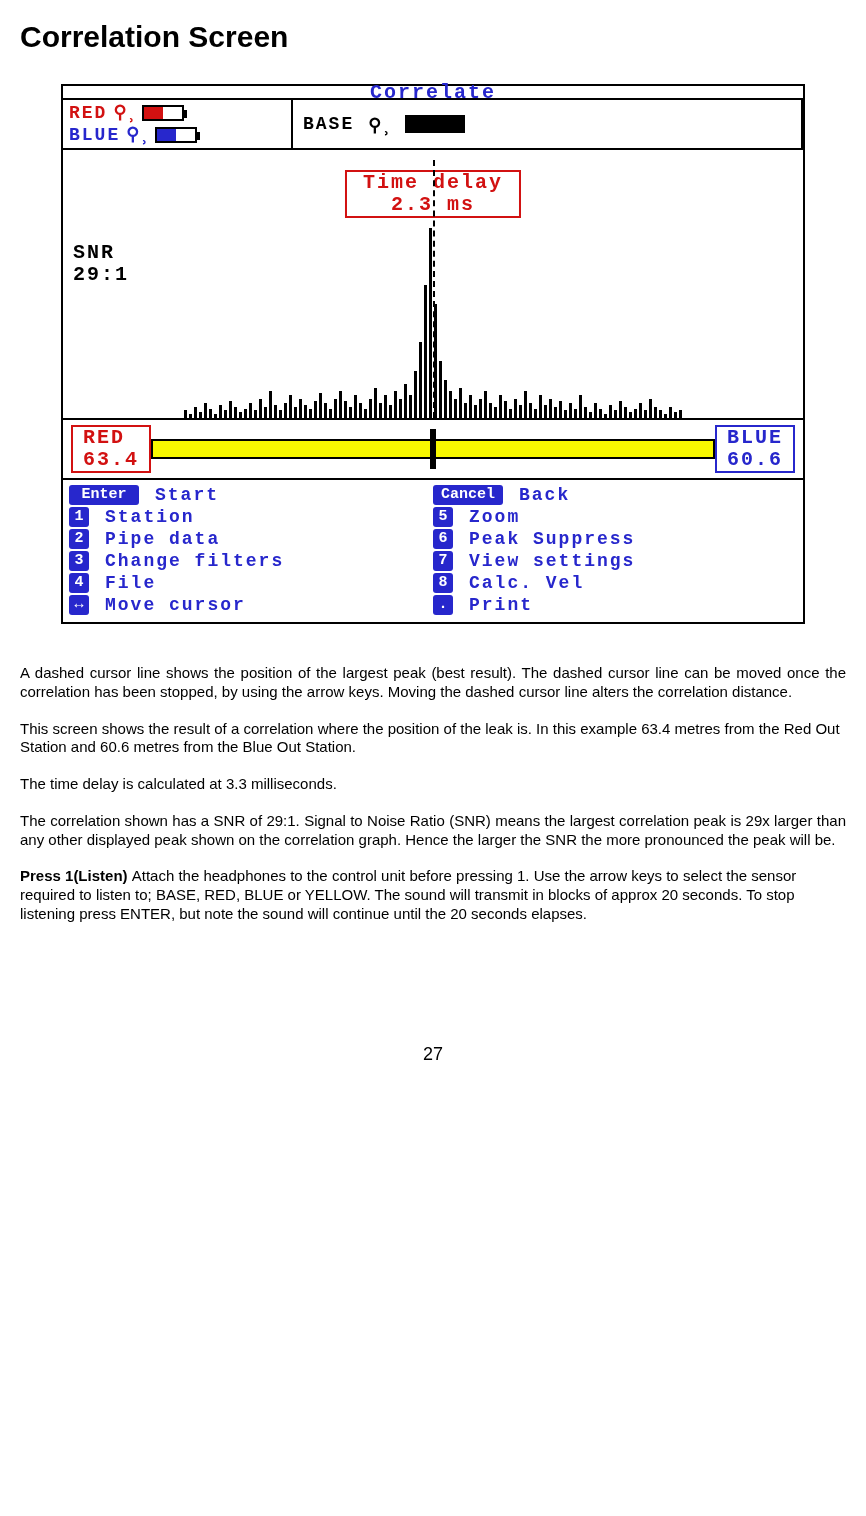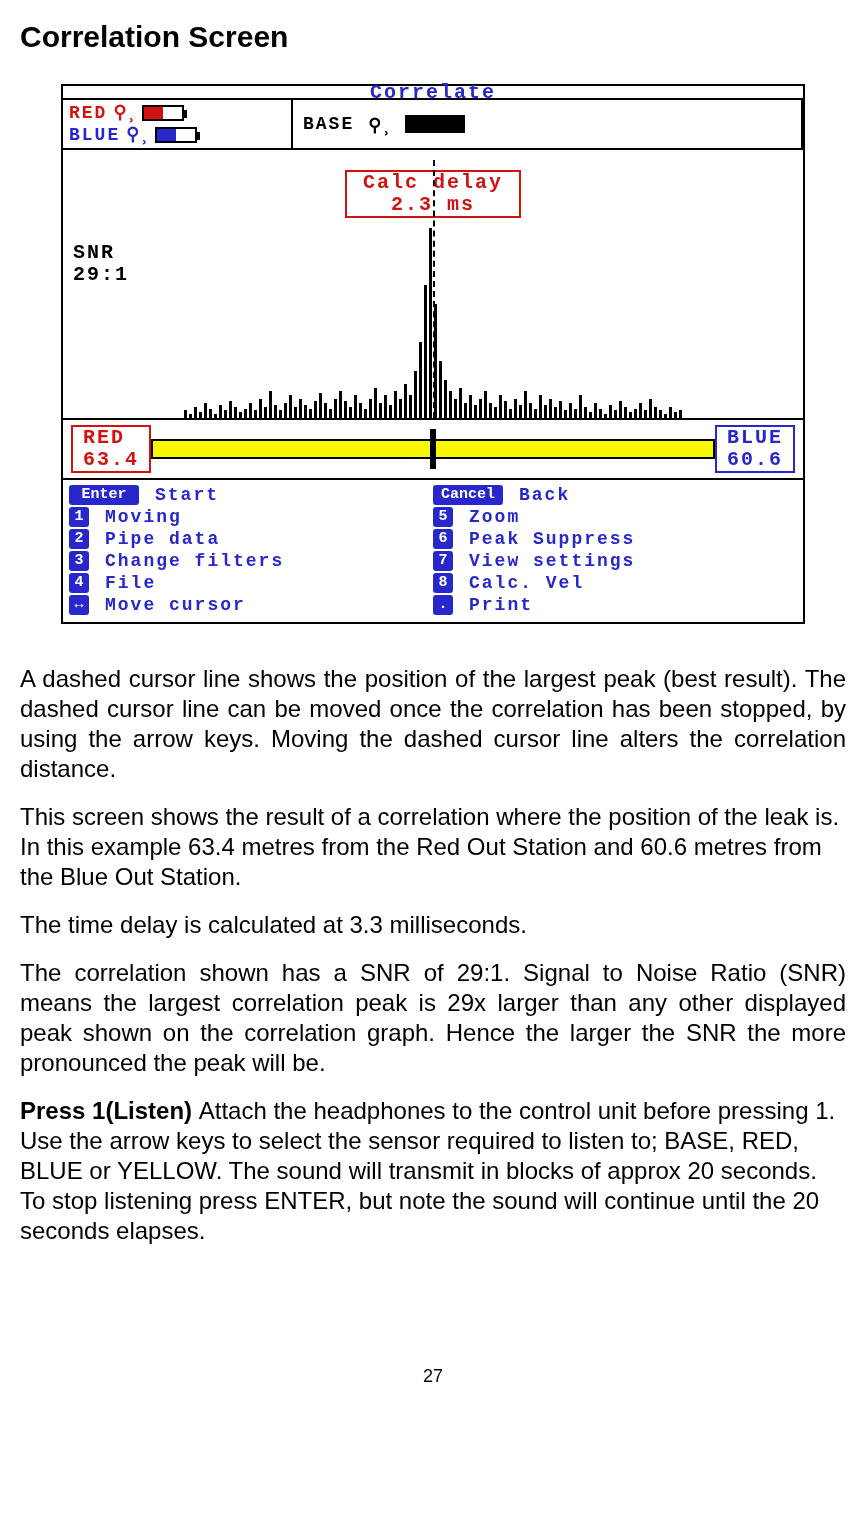--- a/index.html
+++ b/index.html
@@ -172,21 +172,21 @@
     padding: 0 4px;
     min-width: 20px;
     border-radius: 3px;
     font-size: 15px;
     letter-spacing:0;
   }
   .menu-key.wide { min-width: 70px; padding: 0 6px; }
 
   
   .body-text {
-    font-size: 24px;
+    font-size: 15px;
     line-height: 1.25;
   }
   .body-text p { margin: 0 0 18px 0; text-align: justify; }
   .body-text p.left { text-align: left; }
   .page-num {
     text-align:center;
     font-size: 18px;
     margin-top: 120px;
   }
   b { font-weight: bold; }
@@ -219,21 +219,21 @@
       <span class="battery-black"></span>
     </div>
   </div>
 
   <div class="plot-area">
     <div class="snr-label">
       <div>SNR</div>
       <div>29:1</div>
     </div>
     <div class="time-delay-box">
-      <div>Calc delay</div>
+      <div>Time delay</div>
       <div>2.3 ms</div>
     </div>
     <div class="cursor-line"></div>
     <div class="noise-bars" id="noise-bars">
         <div class="nb" style="height: 7.6px;"></div>
         <div class="nb" style="height: 3.8px;"></div>
         <div class="nb" style="height: 11.4px;"></div>
         <div class="nb" style="height: 5.7px;"></div>
         <div class="nb" style="height: 15.2px;"></div>
         <div class="nb" style="height: 9.5px;"></div>
@@ -349,21 +349,21 @@
   </div>
 
   <div class="menu-area">
     <div class="menu-col" id="menu-left">
         <div class="menu-row">
           <span class="menu-key wide">Enter</span>
           <span>Start</span>
         </div>
         <div class="menu-row">
           <span class="menu-key">1</span>
-          <span>Moving</span>
+          <span>Station</span>
         </div>
         <div class="menu-row">
           <span class="menu-key">2</span>
           <span>Pipe data</span>
         </div>
         <div class="menu-row">
           <span class="menu-key">3</span>
           <span>Change filters</span>
         </div>
         <div class="menu-row">

